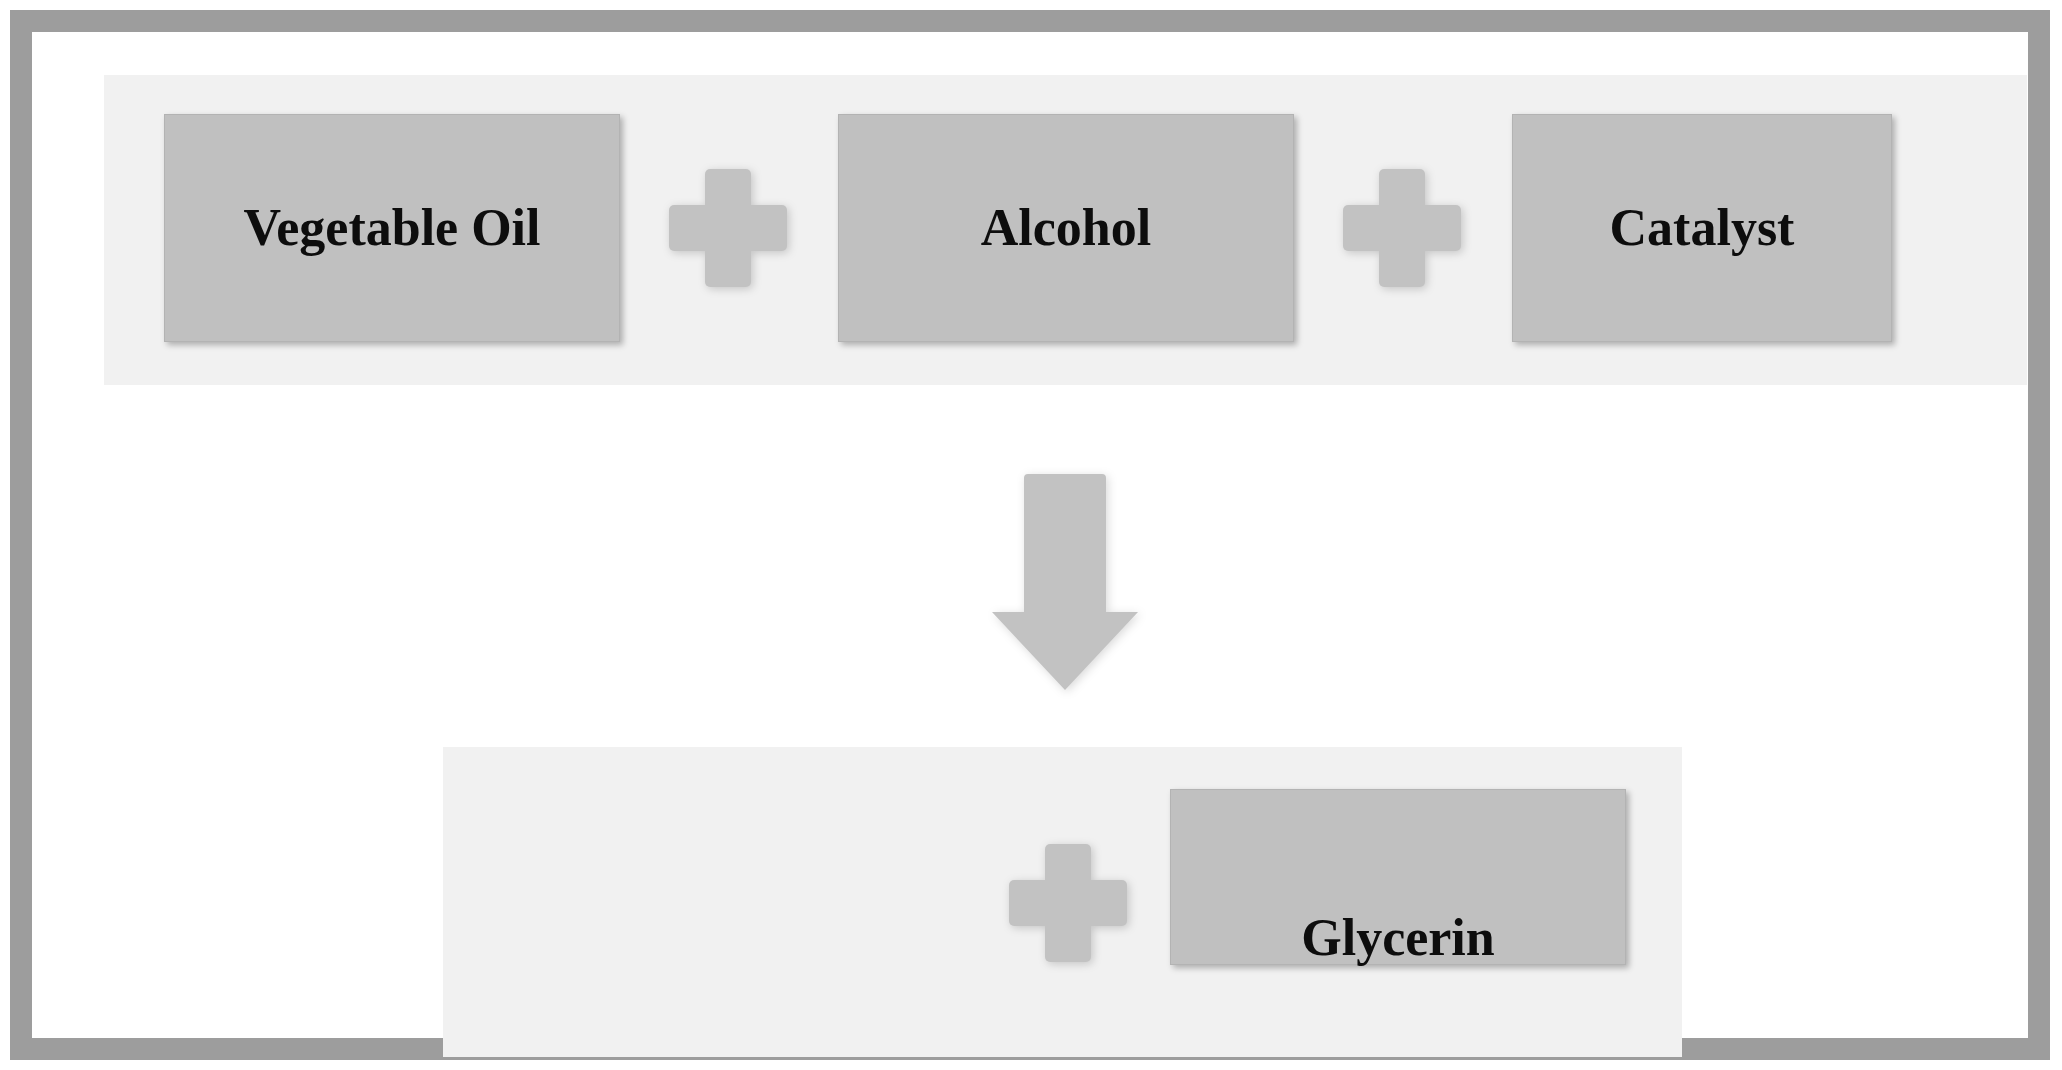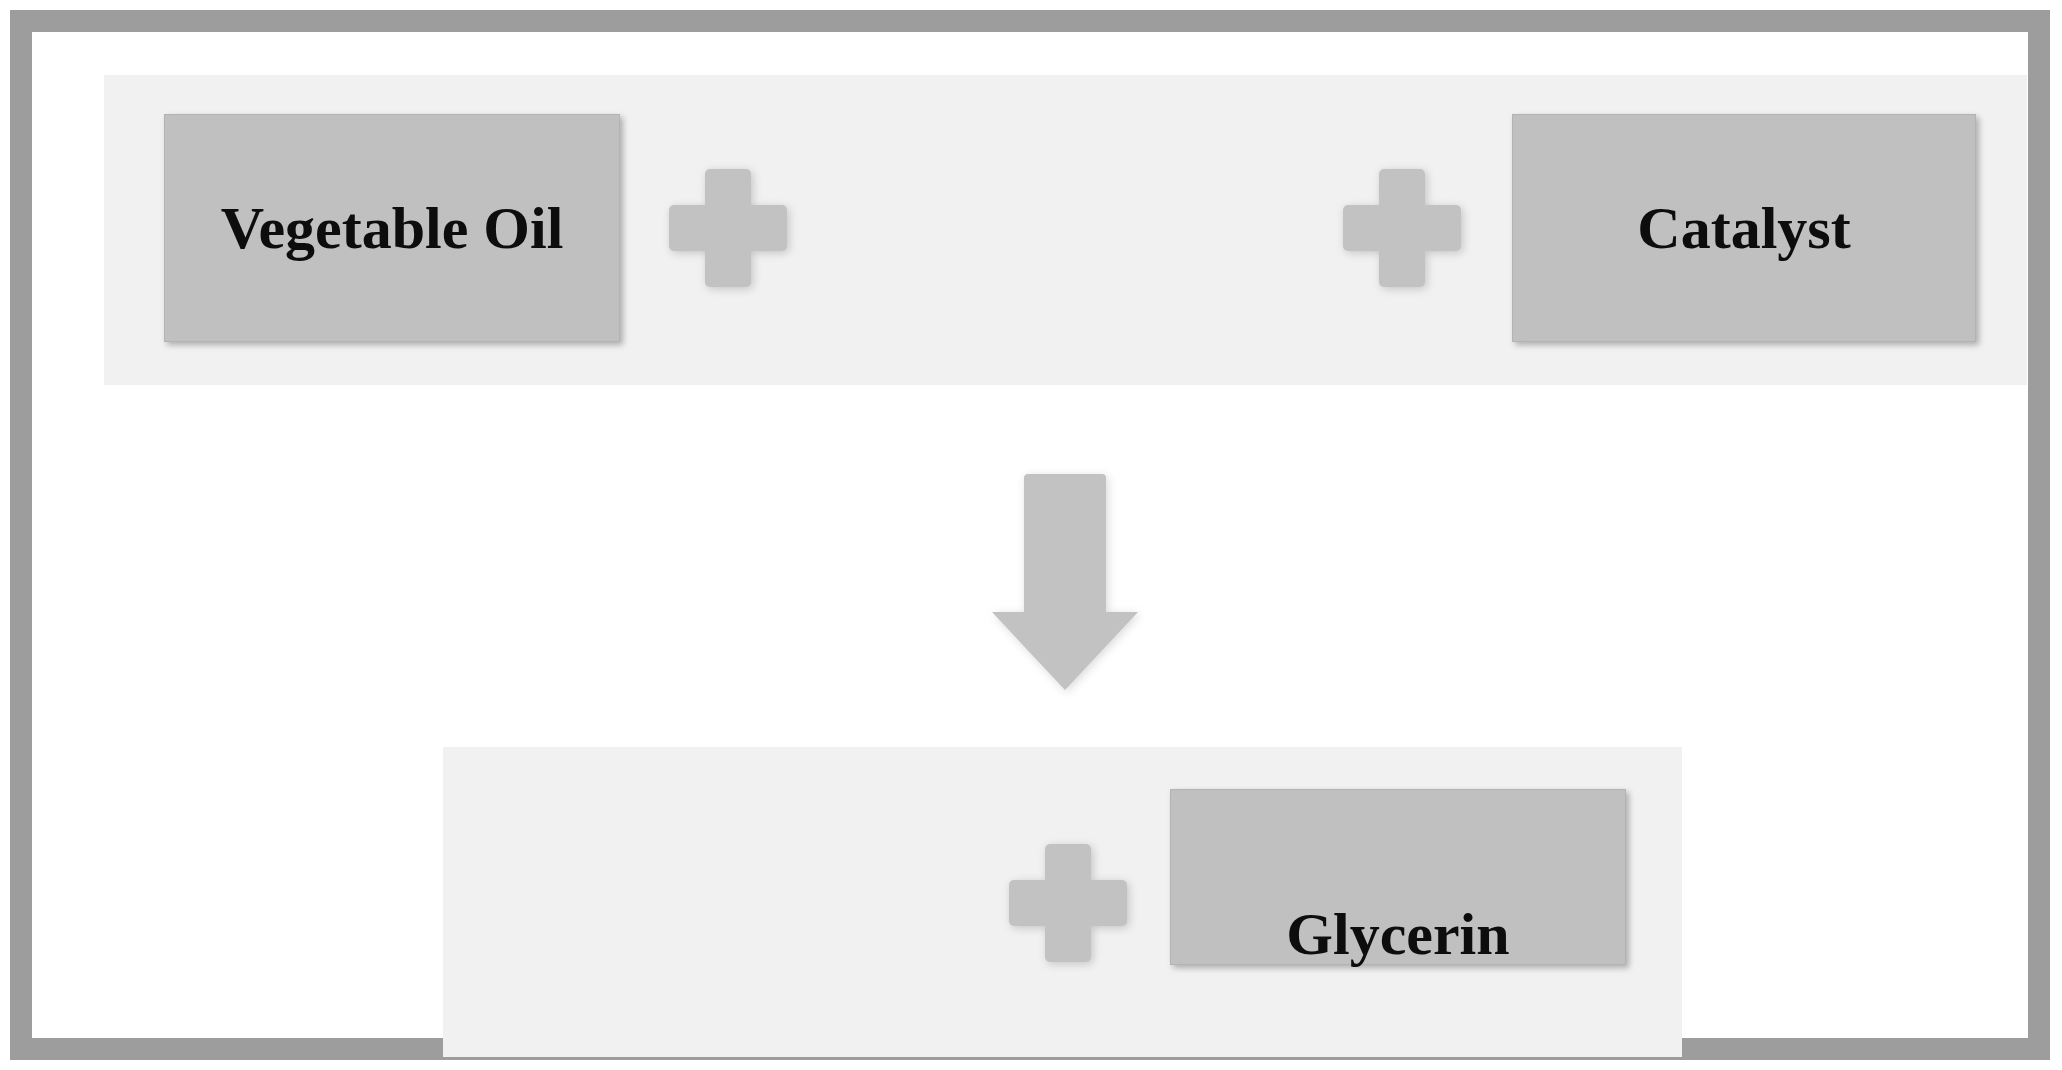--- a/index.html
+++ b/index.html
@@ -63,31 +63,31 @@
     border: 1px solid #b3b3b3;
     box-shadow: 3px 3px 6px rgba(0, 0, 0, 0.28);
     display: flex;
     align-items: center;
     justify-content: center;
   }
 
   .chem-label {
     font-family: "Liberation Serif", "DejaVu Serif", serif;
     font-weight: bold;
-    font-size: 60px;
+    font-size: 52px;
     line-height: 1;
     color: #0d0d0d;
     white-space: nowrap;
     letter-spacing: 0px;
   }
 
   
   #box-vegetable-oil { left: 132px;  top: 82px; width: 456px; height: 228px; }
   #box-alcohol       { left: 806px;  top: 82px; width: 456px; height: 228px; }
-  #box-catalyst      { left: 1480px; top: 82px; width: 464px; height: 228px; }
+  #box-catalyst      { left: 1480px; top: 82px; width: 380px; height: 228px; }
 
   
   #box-biodiesel { left: 471px;  top: 757px; width: 456px; height: 228px; }
   #box-glycerin  { left: 1138px; top: 757px; width: 456px; height: 176px; align-items: flex-end; }
 
   
   .plus-icon {
     position: absolute;
     width: 118px;
     height: 118px;
@@ -136,20 +136,23 @@
 
     <div class="chem-box" id="box-vegetable-oil">
       <span class="chem-label">Vegetable Oil</span>
     </div>
 
     <div class="plus-icon" id="plus-1">
       <span class="bar v"></span>
       <span class="bar h"></span>
     </div>
 
+    <div class="chem-box" id="box-alcohol">
+      <span class="chem-label">Alcohol</span>
+    </div>
 
     <div class="plus-icon" id="plus-2">
       <span class="bar v"></span>
       <span class="bar h"></span>
     </div>
 
     <div class="chem-box" id="box-catalyst">
       <span class="chem-label">Catalyst</span>
     </div>
 

